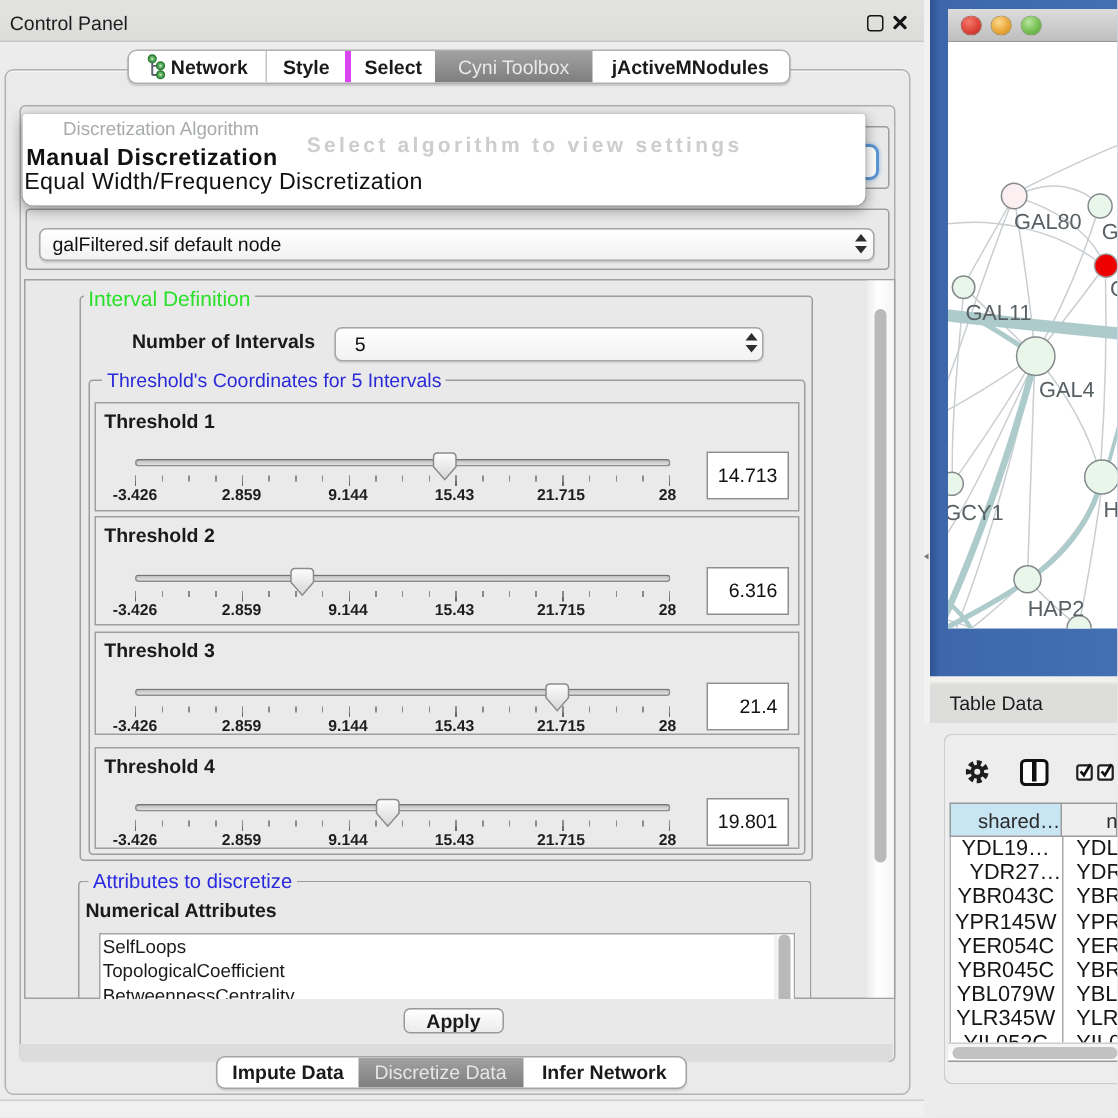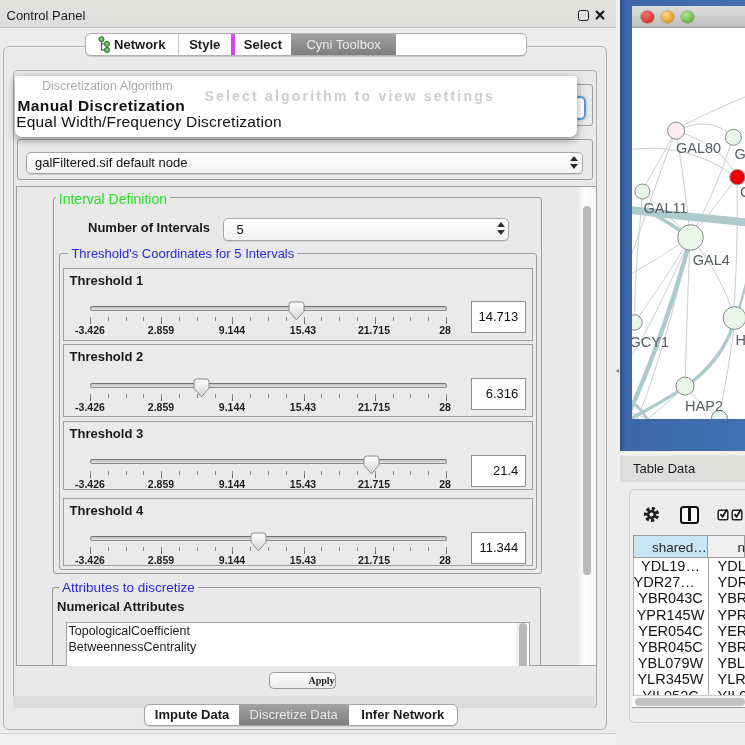--- a/index.html
+++ b/index.html
@@ -150,21 +150,21 @@
 <div class="abs" style="left:652px;top:540px;font-size:13.5px;color:#2b2b2b;">shared…</div>
 <div class="abs" style="left:707.5px;top:535px;width:37.5px;height:23px;background:#efefef;border:1px solid #9c9c9c;border-left:none;"></div>
 <div class="abs" style="left:737.5px;top:540px;font-size:13.5px;color:#2b2b2b;">na</div>
 
 <div class="abs" style="left:632.5px;top:558px;width:112.5px;height:136.5px;overflow:hidden;background:#fff;border-left:1px solid #b5b5b5;">
   <div class="trow">
       <span class="abs" style="left:0;width:74px;text-align:center;">YDL19…</span>
       <span class="abs" style="left:84px;">YDL194W</span>
     </div>
   <div class="trow">
-      <span class="abs" style="left:0;width:74px;text-align:left;">YDR27…</span>
+      <span class="abs" style="left:0;width:74px;text-align:right;">YDR27…</span>
       <span class="abs" style="left:84px;">YDR277C</span>
     </div>
   <div class="trow">
       <span class="abs" style="left:0;width:74px;text-align:center;">YBR043C</span>
       <span class="abs" style="left:84px;">YBR043C</span>
     </div>
   <div class="trow">
       <span class="abs" style="left:0;width:74px;text-align:center;">YPR145W</span>
       <span class="abs" style="left:84px;">YPR145W</span>
     </div>
@@ -217,20 +217,21 @@
         <circle cx="9" cy="13.9" r="2.55" fill="#58ac59" stroke="#2c7a33"></circle>
         <circle cx="3.5" cy="3.2" r="0.9" fill="#b2dcb3"></circle>
         <circle cx="9" cy="7.9" r="0.9" fill="#b2dcb3"></circle>
         <circle cx="9" cy="13.9" r="0.9" fill="#b2dcb3"></circle>
       </svg>
       <span>Network</span>
     </div>
   <div style="width:53.5px;border-left:1px solid #c6c6c6;display:flex;align-items:center;justify-content:center;">Style</div>
   <div style="width:60px;border-left:4px solid #d946ef;display:flex;align-items:center;justify-content:center;">Select</div>
   <div style="width:105.2px;background:linear-gradient(#a2a2a2,#7e7e7e);color:#e9e9e9;display:flex;align-items:center;justify-content:center;font-weight:normal;">Cyni Toolbox</div>
+  <div style="width:131.3px;display:flex;align-items:center;justify-content:center;">jActiveMNodules</div>
 </div>
 
 <div class="gbox" style="left:17px;top:83.5px;width:575.5px;height:42.5px;"></div>
 
 <div class="abs" style="left:555px;top:96px;width:31px;height:24px;background:#fff;border:2.5px solid #5b97d4;border-radius:6px;box-shadow:0 0 3px #8ab7e4;"></div>
 <div class="updn" style="left:566px;top:101px;"></div>
 
 <div class="gbox" style="left:17px;top:139.4px;width:576px;height:40.6px;"></div>
 <div class="gtitle" style="left:21px;top:119px;color:#2b2b2b;font-weight:bold;">Table Data</div>
 <div class="combo" style="left:26px;top:152px;width:557px;height:22px;line-height:20px;padding-left:8px;">galFiltered.sif default node</div>
@@ -305,35 +306,36 @@
     <div class="tickmin"></div>
   <span class="slab" style="left:26px;">-3.426</span>
     <span class="slab" style="left:97px;">2.859</span>
     <span class="slab" style="left:168px;">9.144</span>
     <span class="slab" style="left:239px;">15.43</span>
     <span class="slab" style="left:310px;">21.715</span>
     <span class="slab" style="left:381px;">28</span>
   <svg class="thumb" style="left:185.8px;" width="17" height="20" viewBox="0 0 17 20">
       <path d="M1 3.8 q0-2.8 2.8-2.8 h9.4 q2.8 0 2.8 2.8 v6.4 L8.5 18.8 L1 10.2 z" fill="url(#thg)" stroke="#8a8a8a"></path>
     </svg>
-  <div class="vbox">11.344</div>
+  <div class="vbox">19.801</div>
 </div>
 
 <div class="abs" style="left:52.3px;top:587px;width:489px;height:79px;border:1px solid #9d9d9d;border-radius:3px 3px 0 0;border-bottom:none;"></div>
 <div class="gtitle" style="left:59px;top:579.6px;color:#2a2ae0;font-size:13.5px;">Attributes to discretize</div>
 <div class="abs" style="left:57px;top:598.8px;font-size:13px;font-weight:bold;color:#1a1a1a;">Numerical Attributes</div>
 
 <div class="abs" style="left:65.5px;top:621.5px;width:464px;height:44.5px;background:#fff;border:1px solid #a5a5a5;border-bottom:none;overflow:hidden;">
+  <div class="litem">SelfLoops</div>
   <div class="litem">TopologicalCoefficient</div>
   <div class="litem">BetweennessCentrality</div>
 </div>
 <div class="abs" style="left:515.5px;top:622.5px;width:13.5px;height:43.5px;background:linear-gradient(90deg,#f0f0f0,#fff);"></div>
 <div class="abs" style="left:518.9px;top:622.5px;width:8px;height:43.5px;background:#b9b9b9;border-radius:4px 4px 0 0;"></div>
 
-<div class="abs" style="left:269px;top:672px;width:66.6px;height:16.5px;background:linear-gradient(#ffffff,#ebebeb);border:1px solid #999;border-radius:4.5px;font-size:10px;font-weight:bold;color:#1b1b1b;text-align:right;line-height:15px;font-family:Liberation Serif, serif;">Apply</div>
+<div class="abs" style="left:269px;top:672px;width:66.6px;height:16.5px;background:linear-gradient(#ffffff,#ebebeb);border:1px solid #999;border-radius:4.5px;font-size:13px;font-weight:bold;color:#1b1b1b;text-align:center;line-height:15px;">Apply</div>
 
 <div class="abs" style="left:144.4px;top:703.5px;width:313.6px;height:22.2px;border:1px solid #a3a3a3;border-radius:6px;background:#fff;box-shadow:0 1px 1px rgba(0,0,0,0.12);overflow:hidden;display:flex;font-size:13px;font-weight:bold;color:#1a1a1a;">
   <div style="width:93.9px;display:flex;align-items:center;justify-content:center;">Impute Data</div>
   <div style="width:110.7px;background:linear-gradient(#a2a2a2,#7e7e7e);color:#e6e6e6;display:flex;align-items:center;justify-content:center;font-weight:normal;">Discretize Data</div>
   <div style="width:109px;display:flex;align-items:center;justify-content:center;">Infer Network</div>
 </div>
 
 <div class="abs" style="left:15px;top:75.5px;width:562px;height:61px;background:#fff;border-radius:2px 2px 7px 7px;box-shadow:0 3px 9px rgba(0,0,0,0.38),0 0 1px rgba(0,0,0,0.25);"></div>
 <div class="abs" style="left:42px;top:78.5px;font-size:12.5px;color:#a8abad;">Discretization Algorithm</div>
 <div class="abs" style="left:204.5px;top:87.5px;font-size:14px;font-weight:bold;letter-spacing:2.2px;color:#cdcdcd;">Select algorithm to view settings</div>

